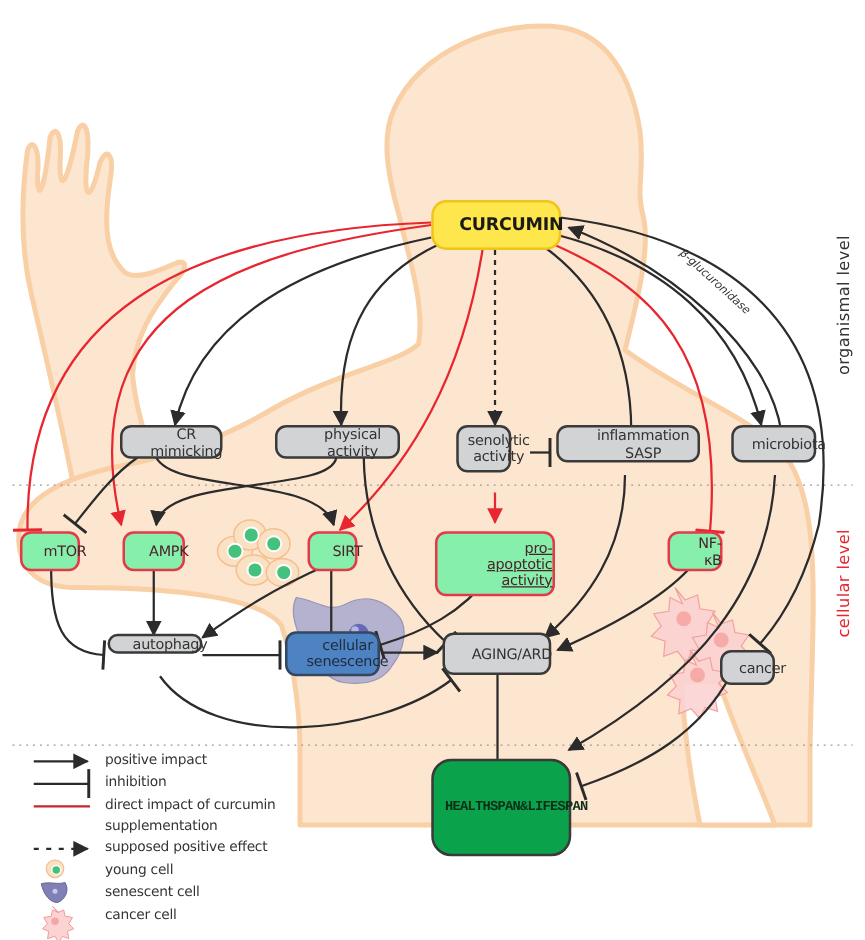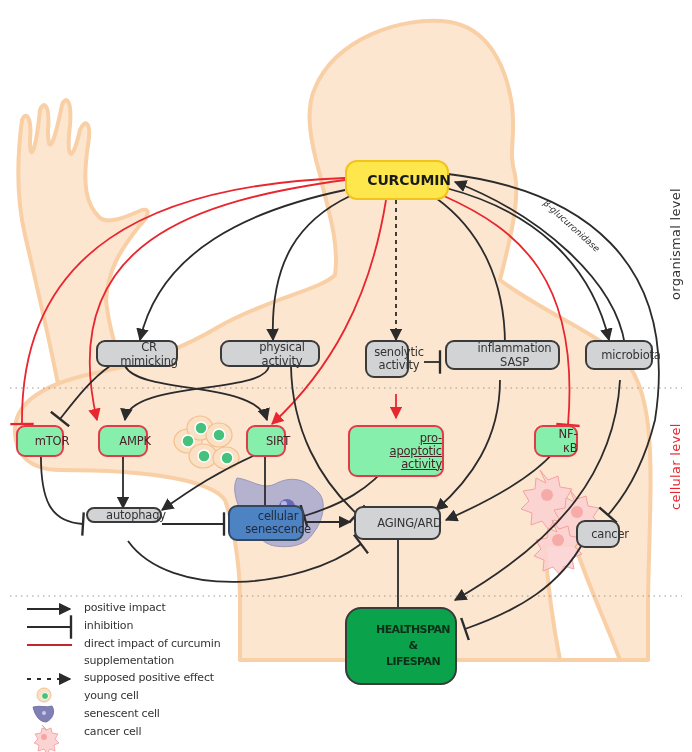--- a/index.html
+++ b/index.html
@@ -197,21 +197,21 @@
   <div class="node blue" style="left:228px; top:505px; width:76px; height:36px; line-height:13px;">
     <span>cellular senescence</span>
   </div>
   <div class="node gray" style="left:354px; top:506px; width:87px; height:34px;">
     <span>AGING/ARD</span>
   </div>
   <div class="node gray" style="left:541px; top:520px; width:44px; height:28px;margin-left:35px;">
     <span>cancer</span>
   </div>
 
-  <div class="node green" style="left:345px; top:607px; width:112px; height:78px; flex-direction:column;">
+  <div class="node green" style="left:345px; top:607px; width:112px; height:78px; flex-direction:row;font-family:Liberation Mono, monospace;">
     <span>HEALTHSPAN</span>
     <span>&amp;</span>
     <span>LIFESPAN</span>
   </div>
 
   <div>
     <div class="legend-item" style="top:601px;">positive impact</div>
     <div class="legend-item" style="top:619px;">inhibition</div>
     <div class="legend-item" style="top:637px;">direct impact of curcumin</div>
     <div class="legend-item" style="top:654px;">supplementation</div>

